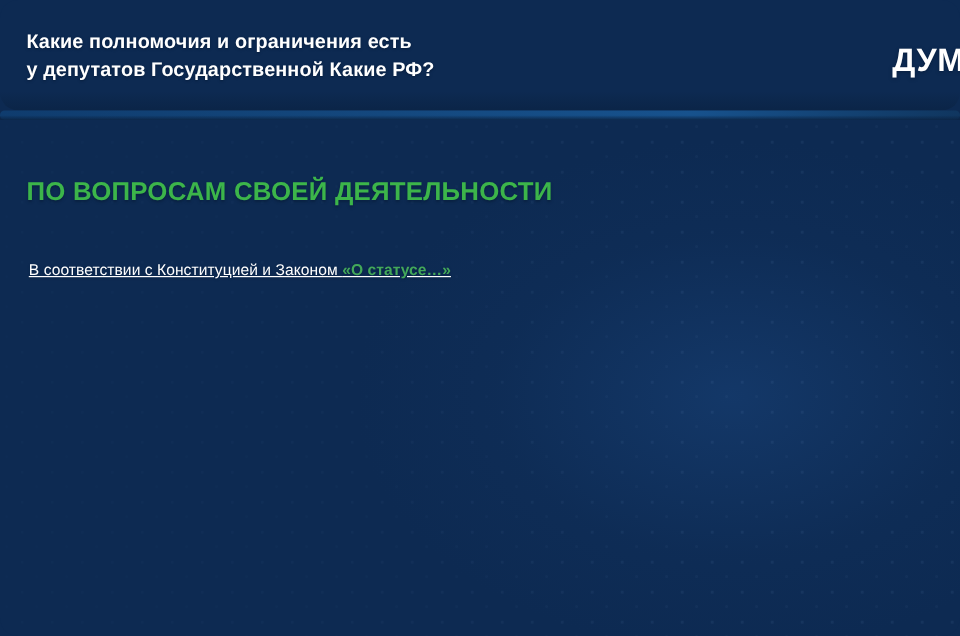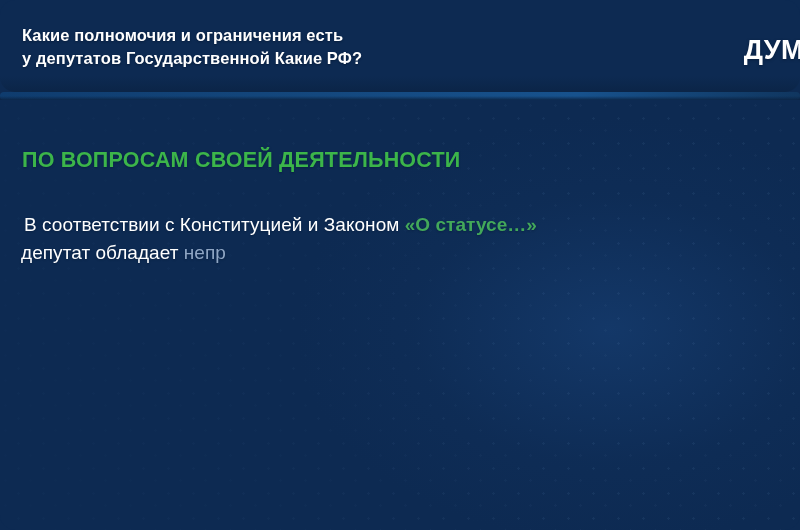--- a/index.html
+++ b/index.html
@@ -143,25 +143,26 @@
     text-transform: uppercase;
     text-shadow: 0 1px 2px rgba(6,26,50,0.5);
   }
   .green-heading .line { display: block; white-space: nowrap; }
 
   .paragraph {
     position: absolute;
     left: 21px;
     top: 99px;
     width: 760px;
-    font-size: 19px;
+    font-size: 13px;
     line-height: 28px;
     color: #ffffff;
     letter-spacing: 0.05px;
     text-shadow: 0 1px 2px rgba(6,26,50,0.45);
+    text-decoration: underline;
   }
   .paragraph .line { display: block; white-space: nowrap; }
   .paragraph .line-1 { padding-left: 3px; }
 
   .law-quote {
     color: #43a85a;
     font-weight: bold;
   }
 
   .typing-tail {
@@ -187,18 +188,17 @@
   <div class="accent-stripe"></div>
 
   <div class="content">
 
     <div class="green-heading">
       <span class="line">ПО ВОПРОСАМ СВОЕЙ ДЕЯТЕЛЬНОСТИ</span>
     </div>
 
     <div class="paragraph">
       <span class="line line-1"><span>В соответствии с Конституцией и Законом </span><span class="law-quote">«О статусе…»</span></span>
-      <span class="line line-2"><span>депутат обладает </span><span class="typing-tail">непр</span></span>
     </div>
 
   </div>
 
 </div>
 
 </body></html>

